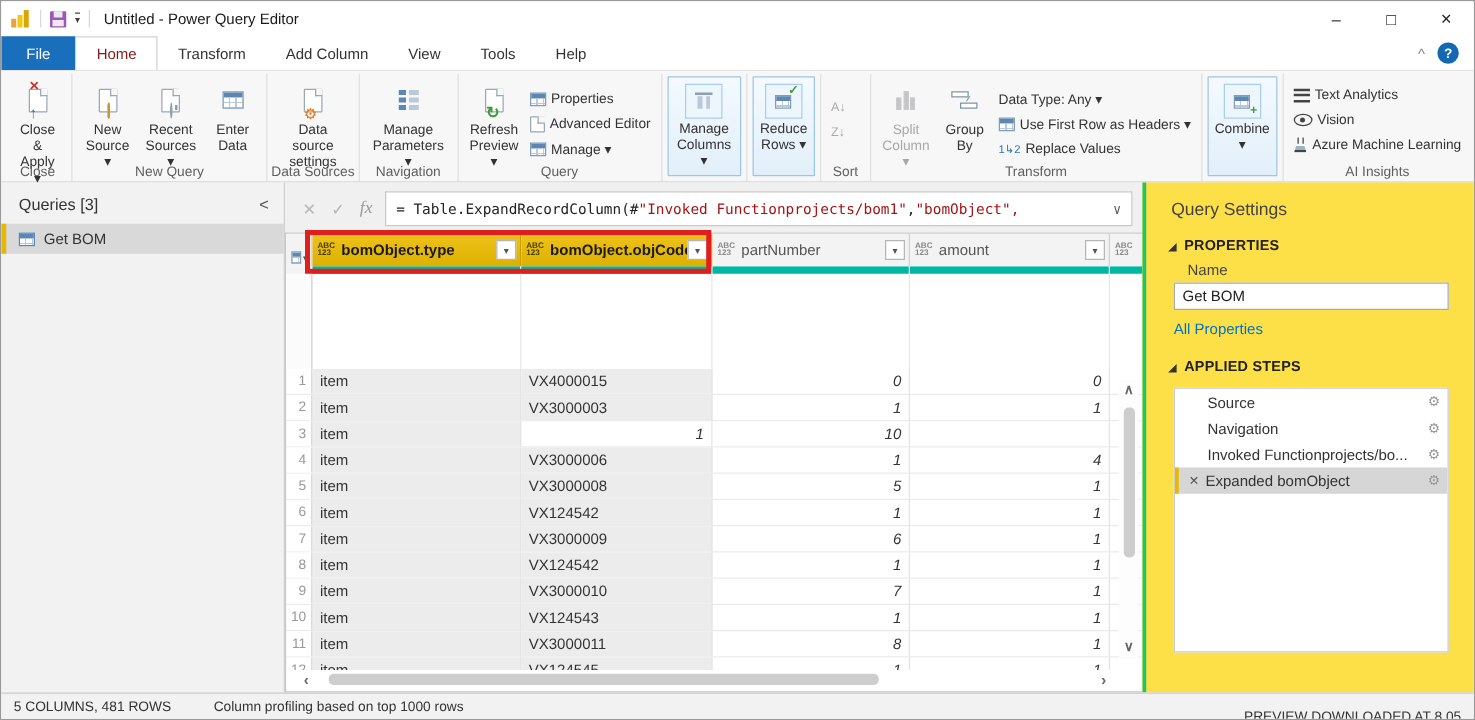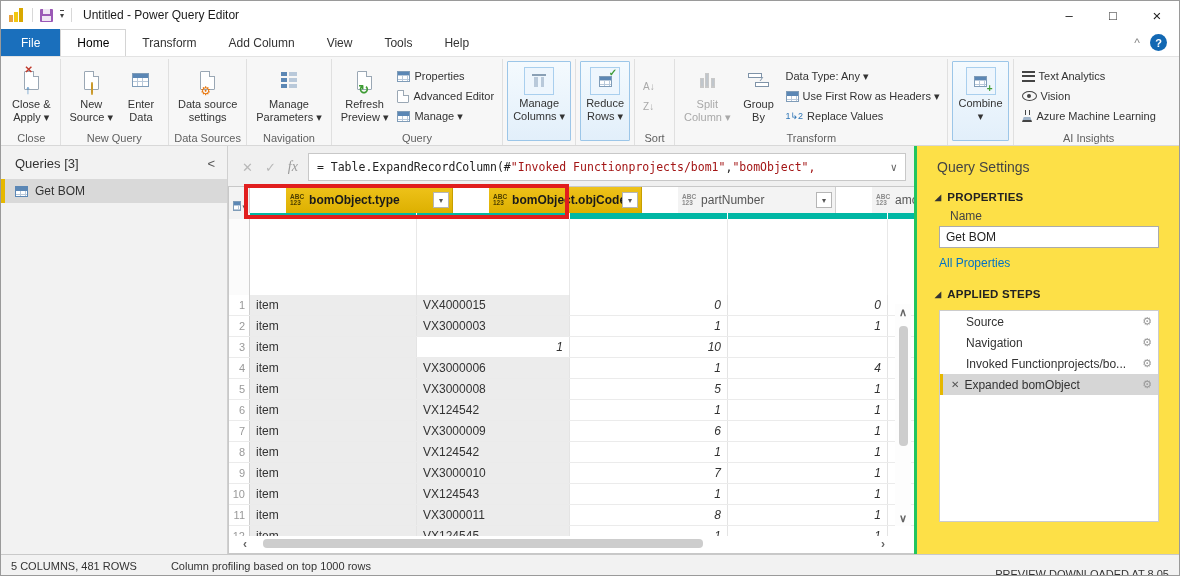--- a/index.html
+++ b/index.html
@@ -23,21 +23,21 @@
   .save-ic:before { content:""; position:absolute; left:3px; top:0; width:7px; height:5px; background:#fff; opacity:.85;}
   .save-ic:after { content:""; position:absolute; left:2px; bottom:1px; width:9px; height:5px; background:#fff; opacity:.85;}
   .qat-dd { font-size:8px; color:#444; border-top:1px solid #444; line-height:8px; padding-top:1px;}
   .tb-title { font-size:12px; color:#1a1a1a; margin-left:4px; }
   .tb-controls { margin-left:auto; display:flex; height:28px; }
   .tb-ctl { width:44px; display:flex; align-items:center; justify-content:center; font-size:13px; color:#222; cursor:default;}
   
   .menubar { position:absolute; left:0; top:28px; width:100%; height:28px; background:#fff; display:flex; align-items:stretch; border-bottom:1px solid #e3e3e3;}
   .tab { padding:0 16px; display:flex; align-items:center; font-size:12px; color:#333; }
   .tab-file { background:#1a6fbc; color:#fff; padding:0 20px; }
-  .tab-active { background:#fff; border:1px solid #d4d4d4; border-bottom:none; color:#000000; }
+  .tab-active { background:#fff; border:1px solid #d4d4d4; border-bottom:none; color:#7f1d1d; }
   .menu-right { margin-left:auto; display:flex; align-items:center; gap:10px; padding-right:12px;}
   .rib-collapse { color:#888; font-size:12px; }
   .help-btn { width:17px; height:17px; border-radius:50%; background:#1268b3; color:#fff; font-size:11px; font-weight:bold; display:flex; align-items:center; justify-content:center;}
   
   .ribbon { position:absolute; left:0; top:56px; width:100%; height:89px; background:#f7f7f7; border-bottom:1px solid #d8d8d8; display:flex; align-items:stretch; padding:2px 2px 0 2px;}
   .rgroup { position:relative; display:flex; flex-direction:column; padding:2px 4px 14px 4px; border-right:1px solid #e0e0e0;}
   .rgroup-nolabel { padding-bottom:2px; }
   .rgroup-body { display:flex; align-items:stretch; flex:1; }
   .glabel { position:absolute; bottom:1px; left:0; right:0; text-align:center; font-size:11px; color:#5f5f5f;}
   .rbtn { display:flex; flex-direction:column; align-items:center; justify-content:flex-start; padding:3px 5px 0 5px; min-width:46px; }
@@ -90,21 +90,21 @@
   
   .center { position:absolute; left:227px; top:145px; width:686px; height:408px; background:#f0f0f0; }
   .fbar { position:absolute; left:0; top:7px; width:100%; height:28px; display:flex; align-items:center; }
   .f-btns { display:flex; align-items:center; gap:12px; padding:0 10px 0 14px; color:#b8b8b8; font-size:13px;}
   .fx { font-style:italic; font-family:"Liberation Serif", serif; font-size:14px; color:#9a9a9a;}
   .f-input { flex:1; height:28px; background:#fff; border:1px solid #c8c8c8; display:flex; align-items:center; padding:0 8px; font-family:"DejaVu Sans Mono", monospace; font-size:11.5px; color:#222; overflow:hidden; white-space:nowrap;}
   .f-str { color:#a31515; }
   .f-dd { margin-left:auto; color:#666; font-size:11px; padding-left:6px;}
   
   .grid { position:absolute; left:0; top:40px; width:686px; height:368px; background:#fff; border:1px solid #c8c8c8; border-right:none; overflow:hidden;}
-  .hdr-row { display:grid; grid-template-columns:21px 167px 153px 158px 160px 27px; height:26px;gap:36px; }
+  .hdr-row { display:grid; grid-template-columns:21px 167px 153px 158px 160px 27px; height:26px; }
   .hcell { background:#f3f3f3; border-right:1px solid #d0d0d0; display:flex; align-items:center; padding:0 3px 0 4px; position:relative; overflow:hidden;}
   .hcell.sel { background:linear-gradient(#eec21a,#ddb000); border-right:1px solid #c79f00;}
   .abc123 { font-size:6.5px; line-height:6.5px; color:#8a8a8a; white-space:pre-line; letter-spacing:0; margin-right:5px; font-weight:bold;}
   .sel .abc123 { color:#4a3d00; }
   .hname { font-size:12px; color:#555; flex:1; white-space:nowrap; overflow:hidden;}
   .sel .hname { color:#1a1a1a; font-weight:bold; }
   .hdd { width:16px; height:16px; background:#fff; border:1px solid #b5b5b5; display:flex; align-items:center; justify-content:center; font-size:8px; color:#555; flex:none;}
   .corner { background:#f3f3f3; display:flex; align-items:flex-end; justify-content:center; padding-bottom:2px; gap:1px;}
   .corner .grid-ic.sm { width:12px; height:10px;}
   .corner i { font-size:7px; color:#555; font-style:normal;}
@@ -206,20 +206,28 @@
     <div class="rgroup-body">
       <div class="rbtn">
         <div class="ric" style="position:relative;">
           <span class="pg"></span>
           <span class="badge" style="right:6px;bottom:2px;"><span class="cyl"></span></span>
         </div>
         <div class="rlbl">New
 Source ▾</div>
       </div>
       <div class="rbtn">
+        <div class="ric" style="position:relative;">
+          <span class="pg"></span>
+          <span class="badge" style="right:6px;bottom:2px;"><span class="clock"></span></span>
+        </div>
+        <div class="rlbl">Recent
+Sources ▾</div>
+      </div>
+      <div class="rbtn">
         <div class="ric">
             <span class="grid-ic"></span>
           </div>
         <div class="rlbl">Enter
 Data</div>
       </div>
     </div>
     <div class="glabel">New Query</div>
   </div>
 

